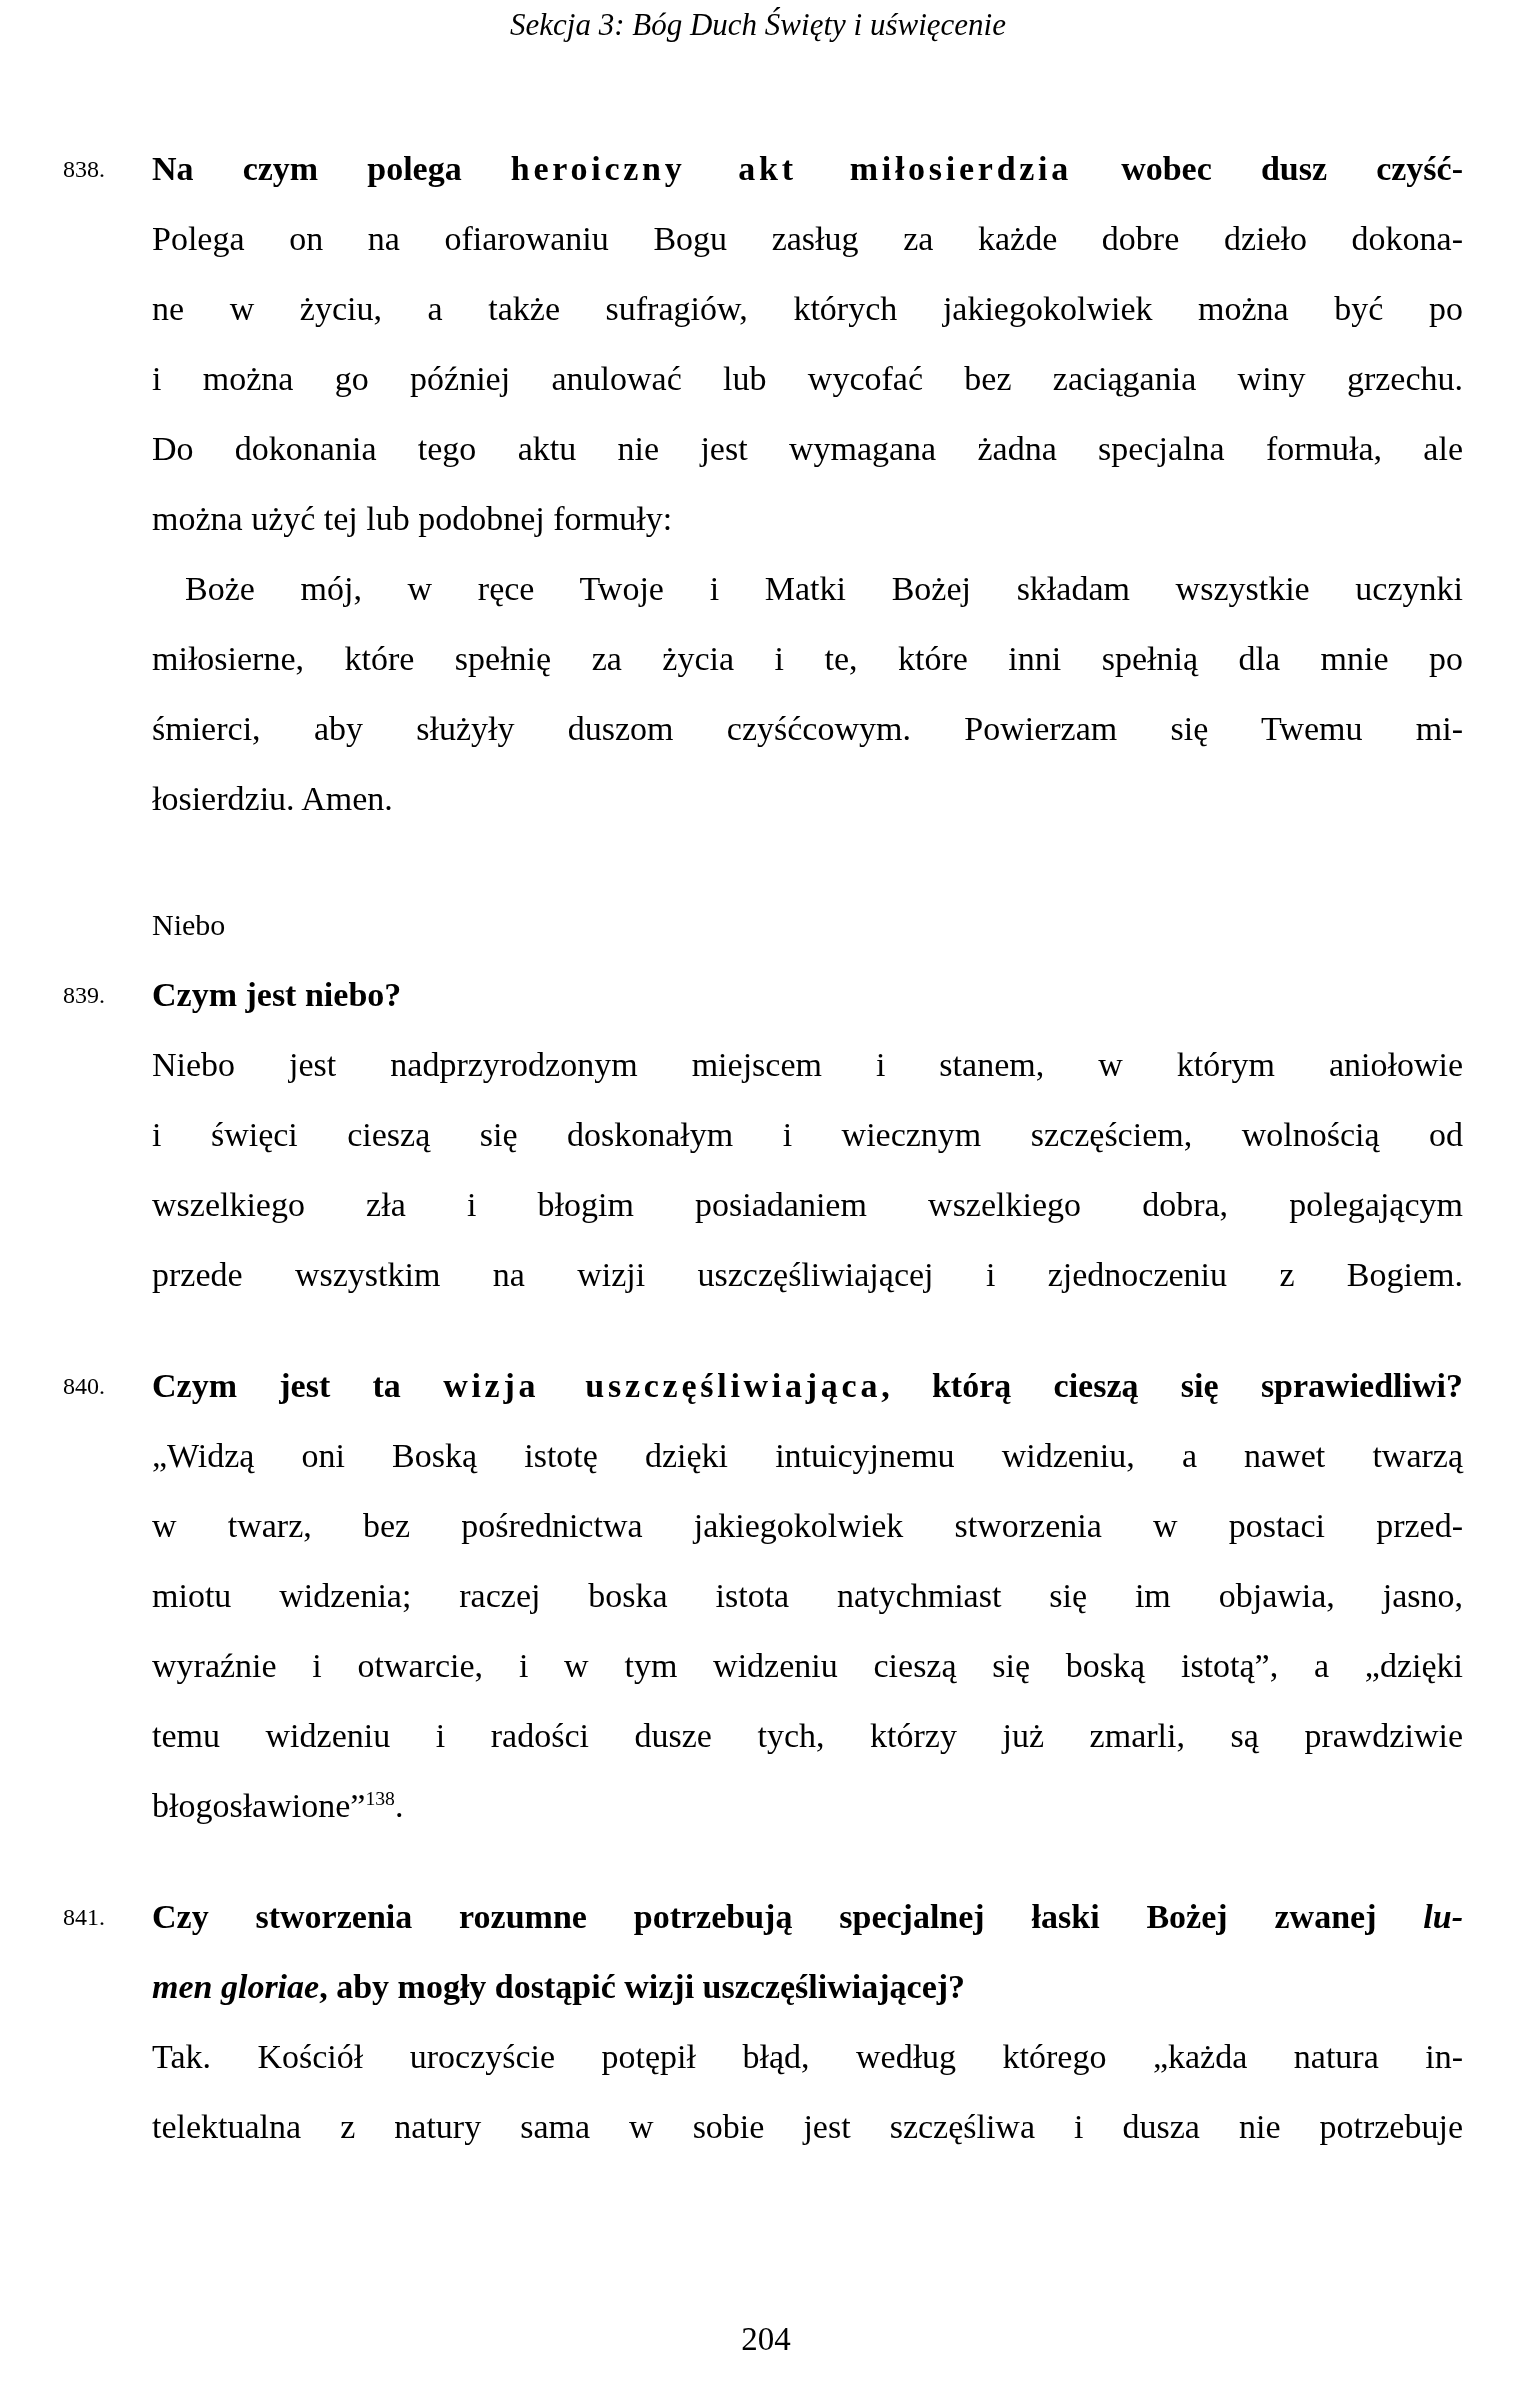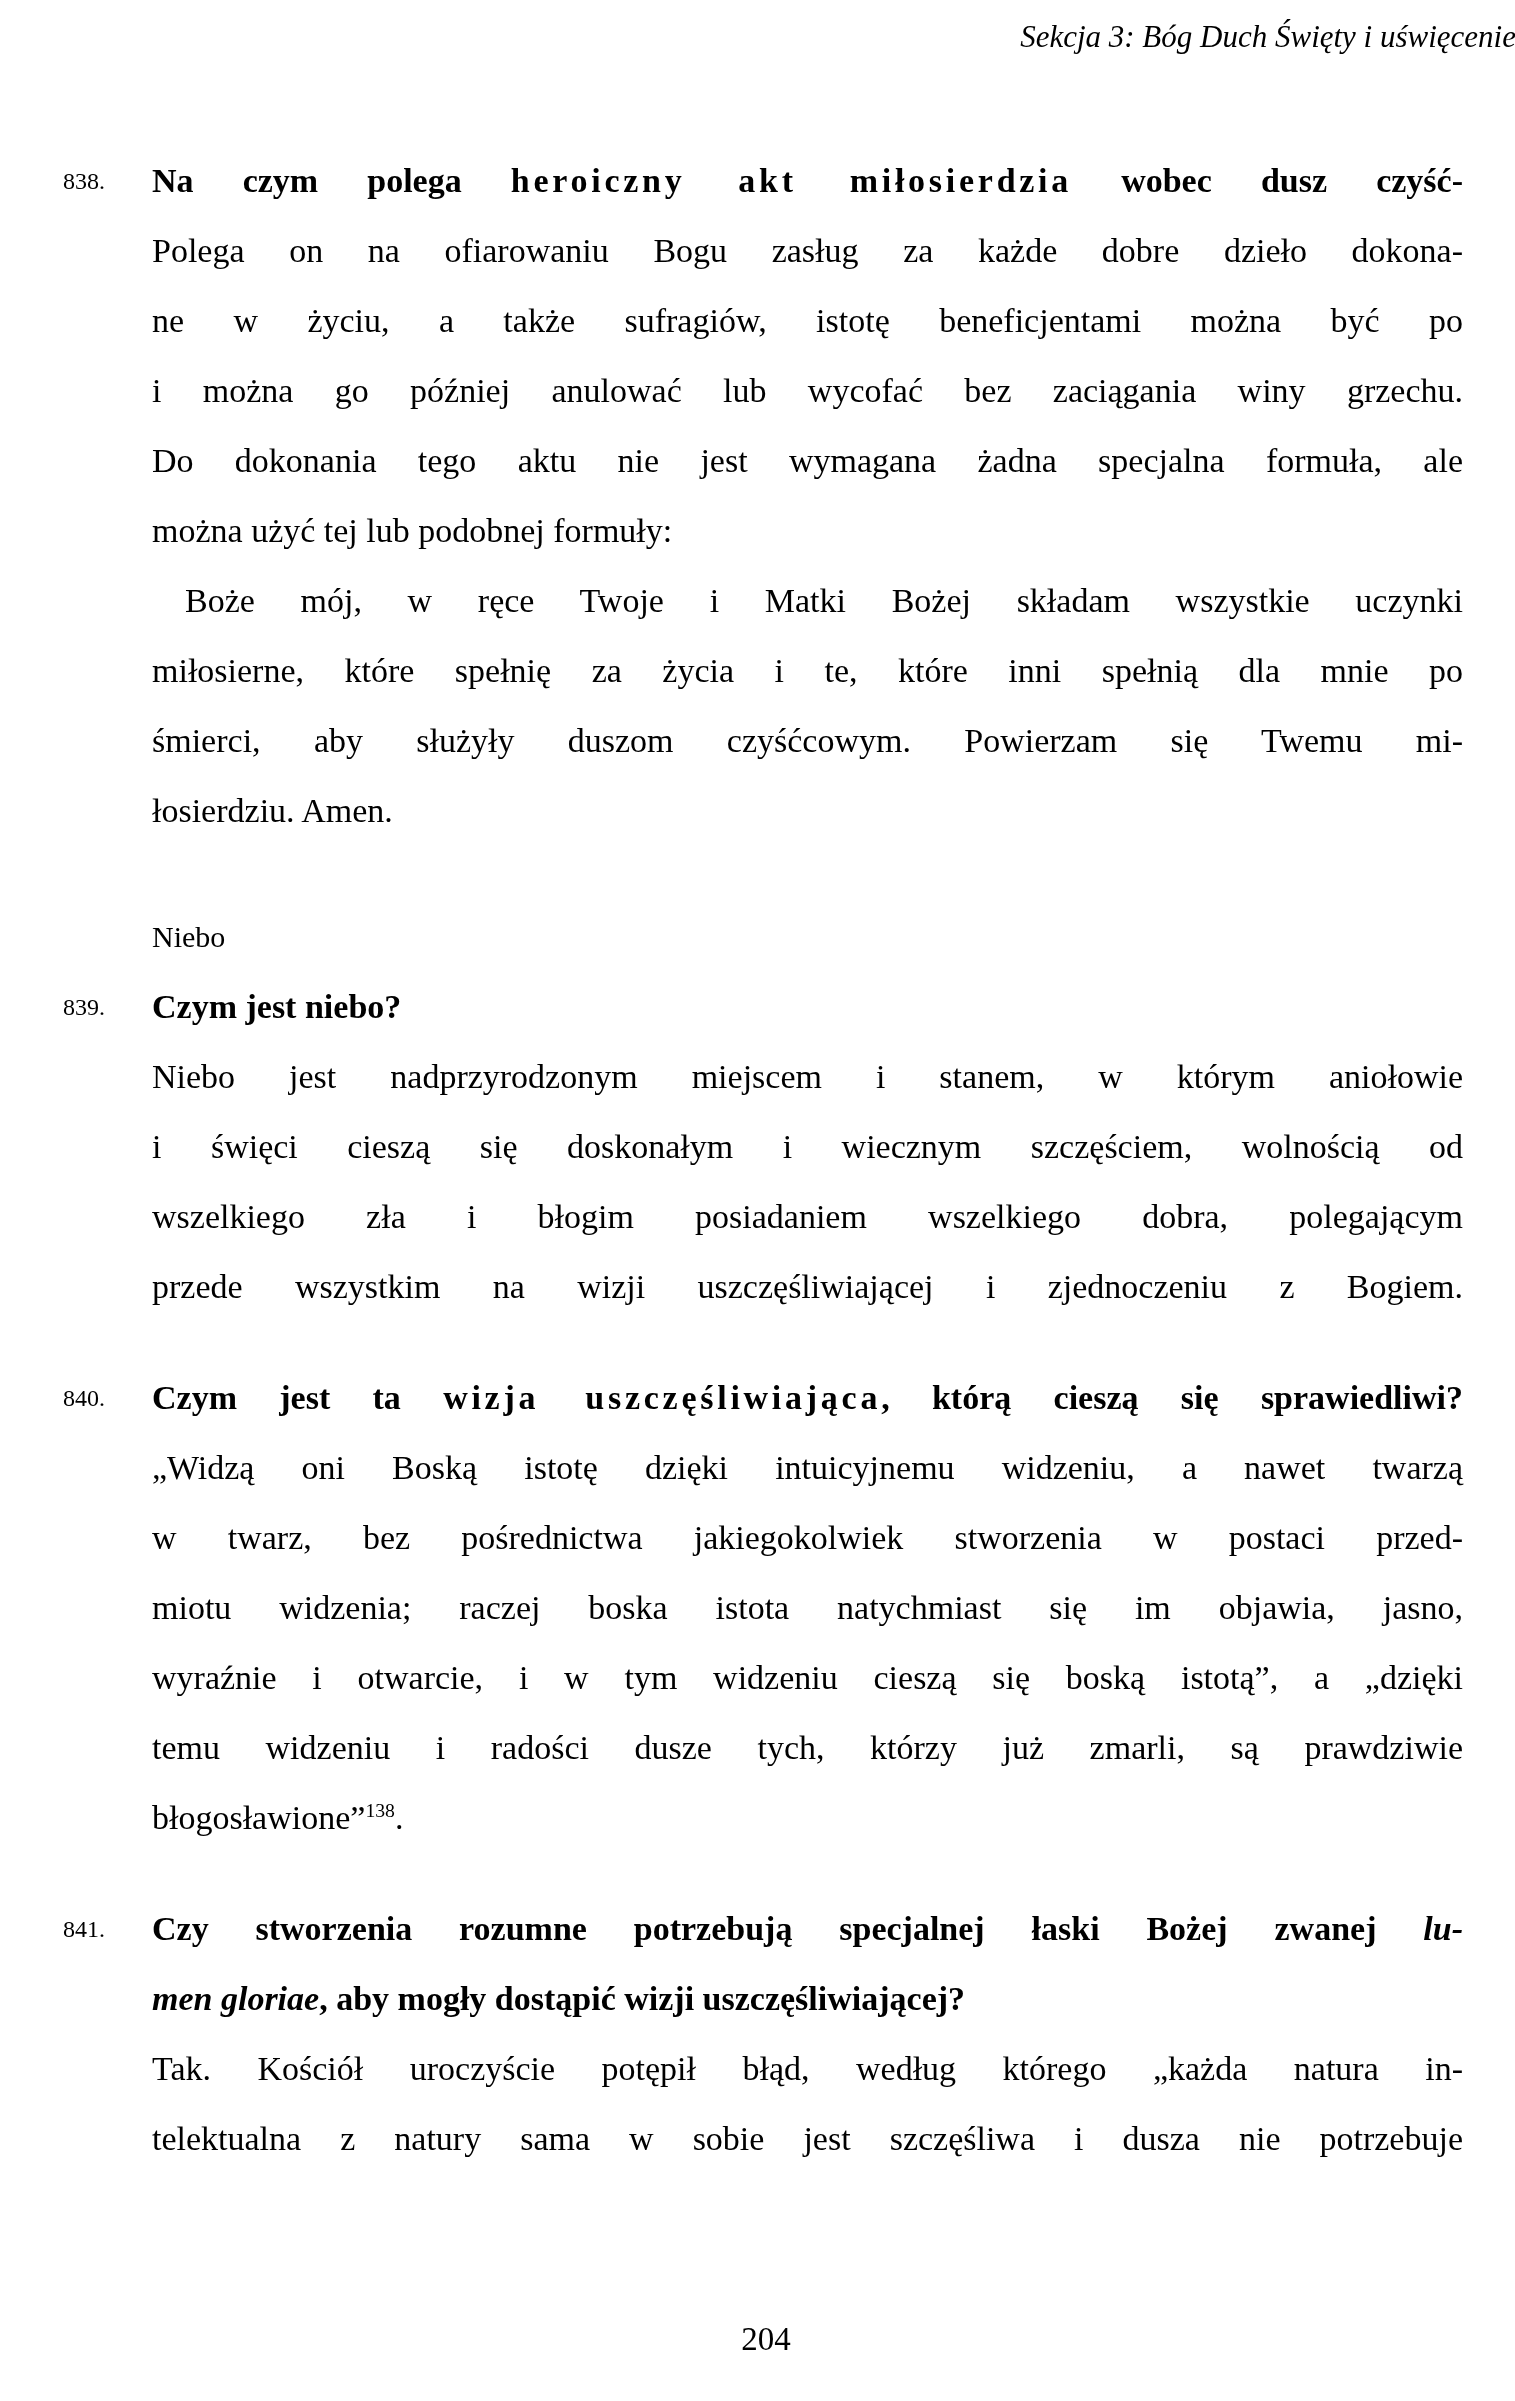--- a/index.html
+++ b/index.html
@@ -5,22 +5,22 @@
   html, body { margin: 0; padding: 0; background: #ffffff; }
   body {
     width: 1516px;
     height: 2401px;
     position: relative;
     overflow: hidden;
     color: #000000;
     font-family: "Liberation Serif", "DejaVu Serif", serif;
   }
   .header {
-    padding-top: 13px;
-    text-align: right;
+    padding-top: 1px;
+    text-align: center;
     font-style: italic;
     font-size: 31px;
     line-height: 48px;
   }
   .content { margin: 85px 53px 0 152px; }
   .ln {
     font-size: 34px;
     line-height: 70px;
     text-align: justify;
     text-align-last: justify;
@@ -67,21 +67,21 @@
 
   <div class="qa">
     <div class="qnum">838.</div>
     <div class="q">
       <div class="ln">
         <span>Na czym polega </span><span class="spaced">heroiczny akt miłosierdzia</span><span> wobec dusz czyść-</span>
       </div>
     </div>
     <div class="a">
       <div class="ln">Polega on na ofiarowaniu Bogu zasług za każde dobre dzieło dokona-</div>
-      <div class="ln">ne w życiu, a także sufragiów, istotę beneficjentami można być po</div>
+      <div class="ln">ne w życiu, a także sufragiów, których jakiegokolwiek można być po</div>
       <div class="ln">i można go później anulować lub wycofać bez zaciągania winy grzechu.</div>
       <div class="ln">Do dokonania tego aktu nie jest wymagana żadna specjalna formuła, ale</div>
       <div class="ln end">można użyć tej lub podobnej formuły:</div>
     </div>
     <div class="a prayer">
       <div class="ln">Boże mój, w ręce Twoje i Matki Bożej składam wszystkie uczynki</div>
       <div class="ln">miłosierne, które spełnię za życia i te, które inni spełnią dla mnie po</div>
       <div class="ln">śmierci, aby służyły duszom czyśćcowym. Powierzam się Twemu mi-</div>
       <div class="ln end">łosierdziu. Amen.</div>
     </div>

